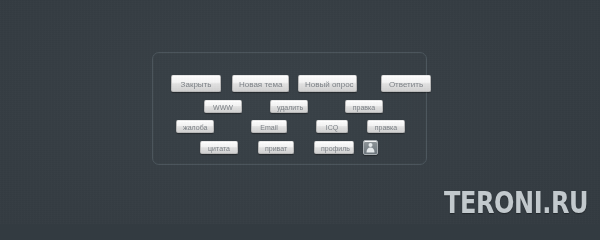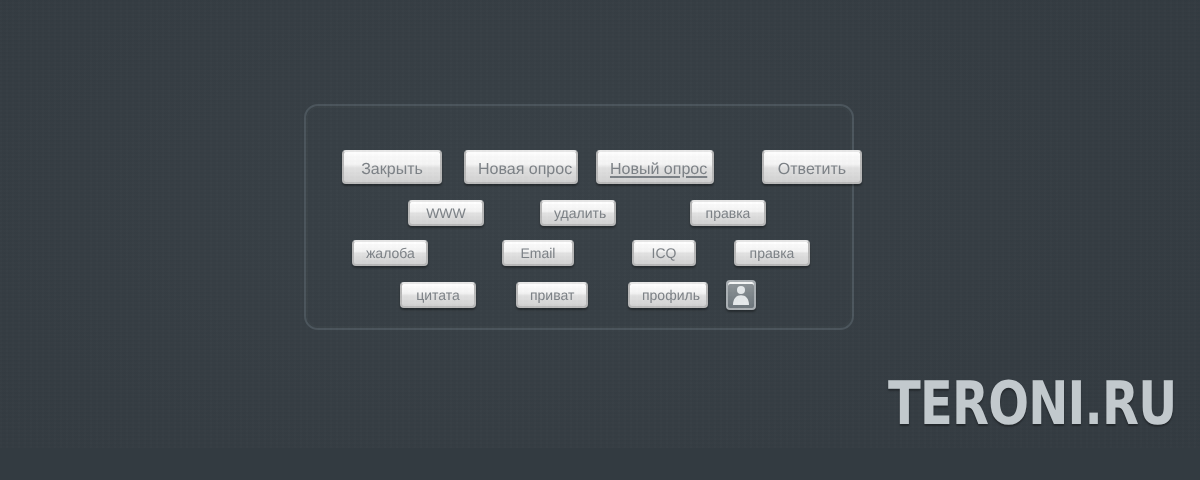--- a/index.html
+++ b/index.html
@@ -104,22 +104,22 @@
   }
 </style>
 </head>
 <body>
 
 <div id="screen">
 
   <div id="panel-frame">
 
     <button class="btn big" style="left:18px; top:22px; width:50px;">Закрыть</button>
-    <button class="btn big" style="left:79px; top:22px; width:57px;">Новая опрос</button>
-    <button class="btn big" style="left:145px; top:22px; width:59px;text-decoration:underline;">Новый опрос</button>
+    <button class="btn big" style="left:79px; top:22px; width:57px;">Новая тема</button>
+    <button class="btn big" style="left:145px; top:22px; width:59px;">Новый опрос</button>
     <button class="btn big" style="left:213px; top:22px; width:50px;margin-left:15px;">Ответить</button>
 
     <button class="btn small" style="left:51px; top:47px; width:38px;">WWW</button>
     <button class="btn small" style="left:117px; top:47px; width:38px;">удалить</button>
     <button class="btn small" style="left:192px; top:47px; width:38px;">правка</button>
 
     <button class="btn small" style="left:23px; top:67px; width:38px;">жалоба</button>
     <button class="btn small" style="left:98px; top:67px; width:36px;">Email</button>
     <button class="btn small" style="left:163px; top:67px; width:32px;">ICQ</button>
     <button class="btn small" style="left:214px; top:67px; width:38px;">правка</button>

